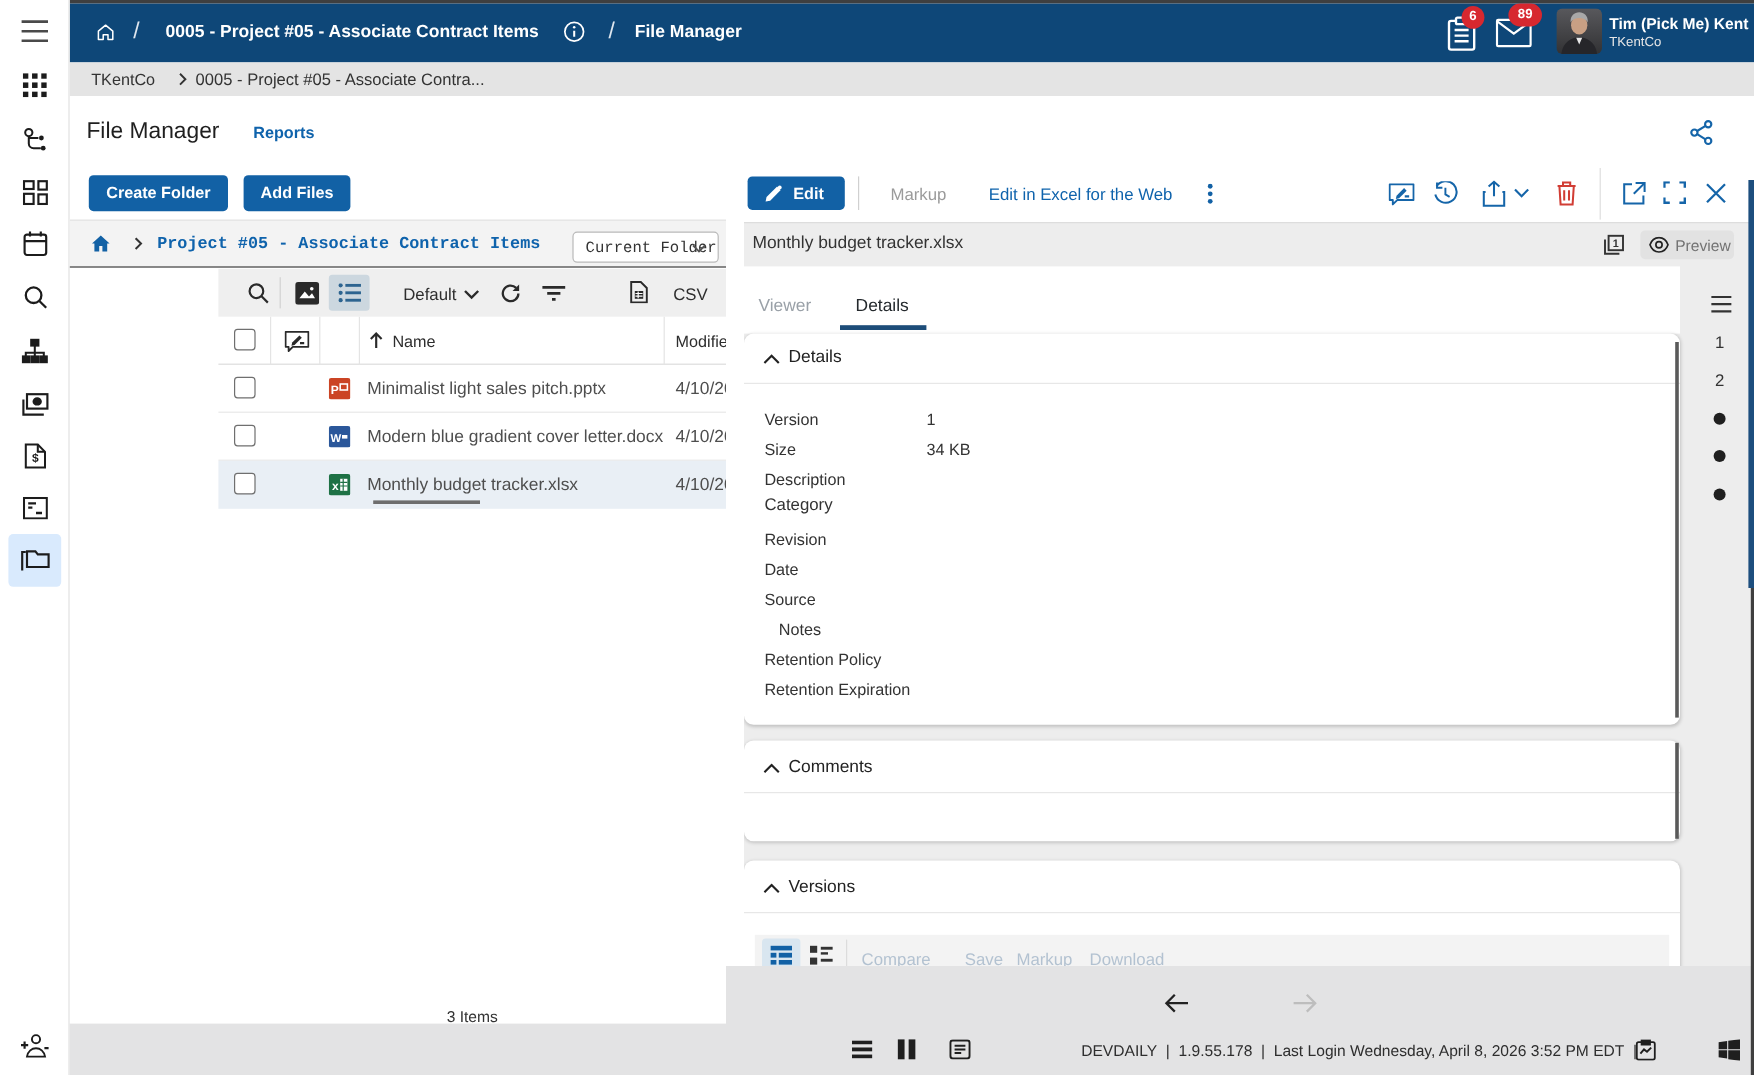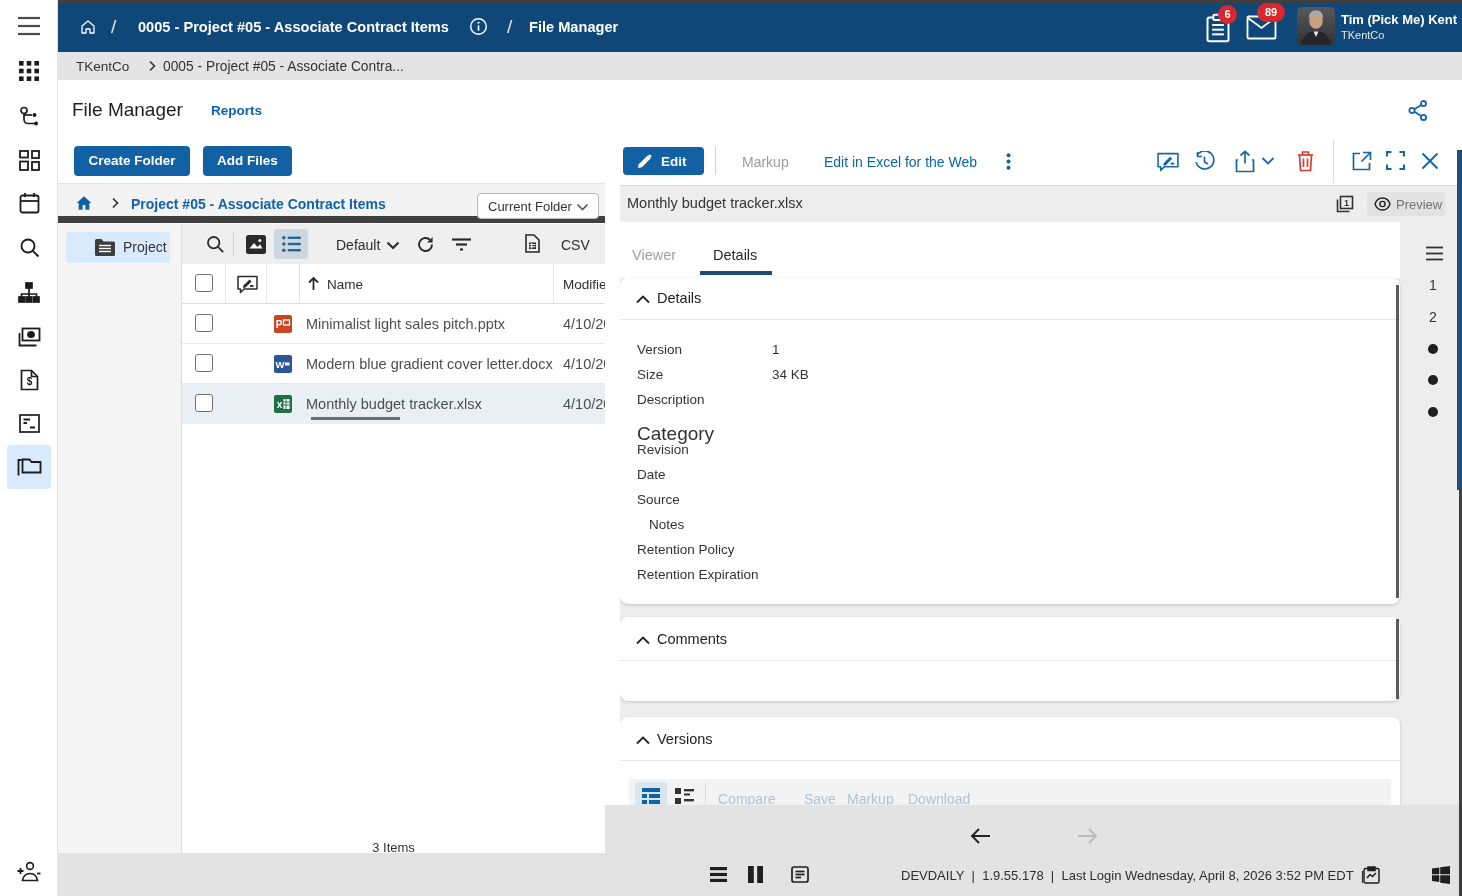--- a/index.html
+++ b/index.html
@@ -166,49 +166,36 @@
     <circle cx="15.5" cy="17.4" r="2.6"></circle>
     <line x1="6.3" y1="9.2" x2="13.3" y2="4.9"></line>
     <line x1="6.3" y1="11.8" x2="13.3" y2="16.1"></line>
   </svg>
 
 <div class="abs" id="leftpane" style="left:58px;top:140px;width:547px;height:715px;overflow:hidden;">
 
   <div class="abs" style="left:16px;top:6px;width:116px;height:30px;background:#1261a5;border-radius:4px;color:#fff;font-size:13.5px;font-weight:bold;text-align:center;line-height:30px;">Create Folder</div>
   <div class="abs" style="left:145px;top:6px;width:89px;height:30px;background:#1261a5;border-radius:4px;color:#fff;font-size:13.5px;font-weight:bold;text-align:center;line-height:30px;">Add Files</div>
 
-  <div class="abs" style="left:0;top:43px;width:547px;height:40px;background:#f3f3f3;border-top:1px solid #e3e3e3;border-bottom:7px solid #404040;">
+  <div class="abs" style="left:0;top:43px;width:547px;height:40px;background:#f3f3f3;border-top:1px solid #e3e3e3;border-bottom:1px solid #404040;font-family:Liberation Mono, monospace;">
     <svg class="abs" style="left:18px;top:11px;" width="16" height="16" viewBox="0 0 24 24" fill="#1261a5">
         <path d="M12 2 1 12h3v10h6v-7h4v7h6V12h3z"></path>
       </svg>
     <svg class="abs" style="left:51px;top:13px;" width="12" height="12" viewBox="0 0 12 12" fill="none" stroke="#333" stroke-width="1.7">
         <path d="m4 1.5 4.5 4.5L4 10.5"></path>
       </svg>
     <div class="abs" style="left:73px;top:12px;font-size:14px;font-weight:bold;color:#0f63ac;">Project #05 - Associate Contract Items</div>
     <div class="abs" style="left:419px;top:9px;width:122px;height:26px;background:#fff;border:1px solid #b9b9b9;border-radius:4px;">
       <div class="abs" style="left:10px;top:5px;font-size:13px;color:#333;">Current Folder</div>
       <svg class="abs" style="left:98px;top:9px;" width="13" height="9" viewBox="0 0 13 9" fill="none" stroke="#555" stroke-width="1.6">
           <path d="m1.5 1.5 5 5 5-5"></path>
         </svg>
     </div>
   </div>
 
-  <div class="abs" style="left:0;top:84px;width:124px;height:629px;background:#f5f5f5;border-right:1px solid #ddd;">
-    <div class="abs" style="left:8px;top:8px;width:104px;height:31px;background:#d8eafc;border-radius:3px;">
-      <svg class="abs" style="left:29px;top:7px;" width="20" height="17" viewBox="0 0 20 17" fill="#3c3c3c">
-          <path d="M0 1.5A1.5 1.5 0 0 1 1.5 0h5l2 2.5H18.5A1.5 1.5 0 0 1 20 4v11.5a1.5 1.5 0 0 1-1.5 1.5h-17A1.5 1.5 0 0 1 0 15.5z"></path>
-          <g stroke="#fff" stroke-width="1.4">
-            <line x1="4" y1="6.5" x2="16" y2="6.5"></line>
-            <line x1="4" y1="9.5" x2="16" y2="9.5"></line>
-            <line x1="4" y1="12.5" x2="16" y2="12.5"></line>
-          </g>
-        </svg>
-      <div class="abs" style="left:57px;top:7px;font-size:14px;color:#333;">Project</div>
-    </div>
-  </div>
 
   <div class="abs" style="left:124px;top:84px;width:423px;height:40px;background:#efefef;">
     <svg class="abs" style="left:24px;top:11px;" width="19" height="19" viewBox="0 0 21 21" fill="none" stroke="#2a2a2a" stroke-width="2">
         <circle cx="8.5" cy="8.5" r="6.3"></circle>
         <line x1="13.2" y1="13.2" x2="19" y2="19"></line>
       </svg>
     <div class="abs" style="left:51px;top:7px;width:1px;height:26px;background:#d2d2d2;"></div>
     <svg class="abs" style="left:64px;top:11px;" width="20" height="19" viewBox="0 0 20 19">
         <rect width="20" height="19" rx="2.5" fill="#2a2a2a"></rect>
         <path d="M3.5 13.5 8 8l3.5 4 2.5-2.7 2.5 4.2z" fill="#fff"></path>
@@ -398,21 +385,21 @@
     <svg class="abs" style="left:16px;top:17px;" width="14" height="9" viewBox="0 0 14 9" fill="none" stroke="#222" stroke-width="1.8">
         <path d="m1 7.5 6-6 6 6"></path>
       </svg>
     <div class="abs" style="left:37px;top:12px;font-size:14.5px;color:#222;">Details</div>
     <div class="abs" style="left:0;top:41px;width:780px;height:1px;background:#e7e7e7;"></div>
     <div class="abs" style="left:17px;top:64px;font-size:13.5px;">Version</div>
       <div class="abs" style="left:152px;top:64px;font-size:13.5px;">1</div>
     <div class="abs" style="left:17px;top:89px;font-size:13.5px;">Size</div>
       <div class="abs" style="left:152px;top:89px;font-size:13.5px;">34 KB</div>
     <div class="abs" style="left:17px;top:114px;font-size:13.5px;">Description</div>
-    <div class="abs" style="left:17px;top:145px;font-size:19px;">Category</div>
+    <div class="abs" style="left:17px;top:134px;font-size:14px;">Category</div>
     <div class="abs" style="left:17px;top:164px;font-size:13.5px;">Revision</div>
     <div class="abs" style="left:17px;top:189px;font-size:13.5px;">Date</div>
     <div class="abs" style="left:17px;top:214px;font-size:13.5px;">Source</div>
     <div class="abs" style="left:17px;top:239px;font-size:13.5px;margin-left:12px;">Notes</div>
     <div class="abs" style="left:17px;top:264px;font-size:13.5px;">Retention Policy</div>
     <div class="abs" style="left:17px;top:289px;font-size:13.5px;">Retention Expiration</div>
     <div class="abs" style="left:776px;top:7px;width:3px;height:313px;background:#5a5a5a;"></div>
   </div>
 
   <div class="abs" style="left:0;top:477px;width:780px;height:84px;background:#fff;border-radius:8px;box-shadow:0 1px 3px rgba(0,0,0,0.18);">

